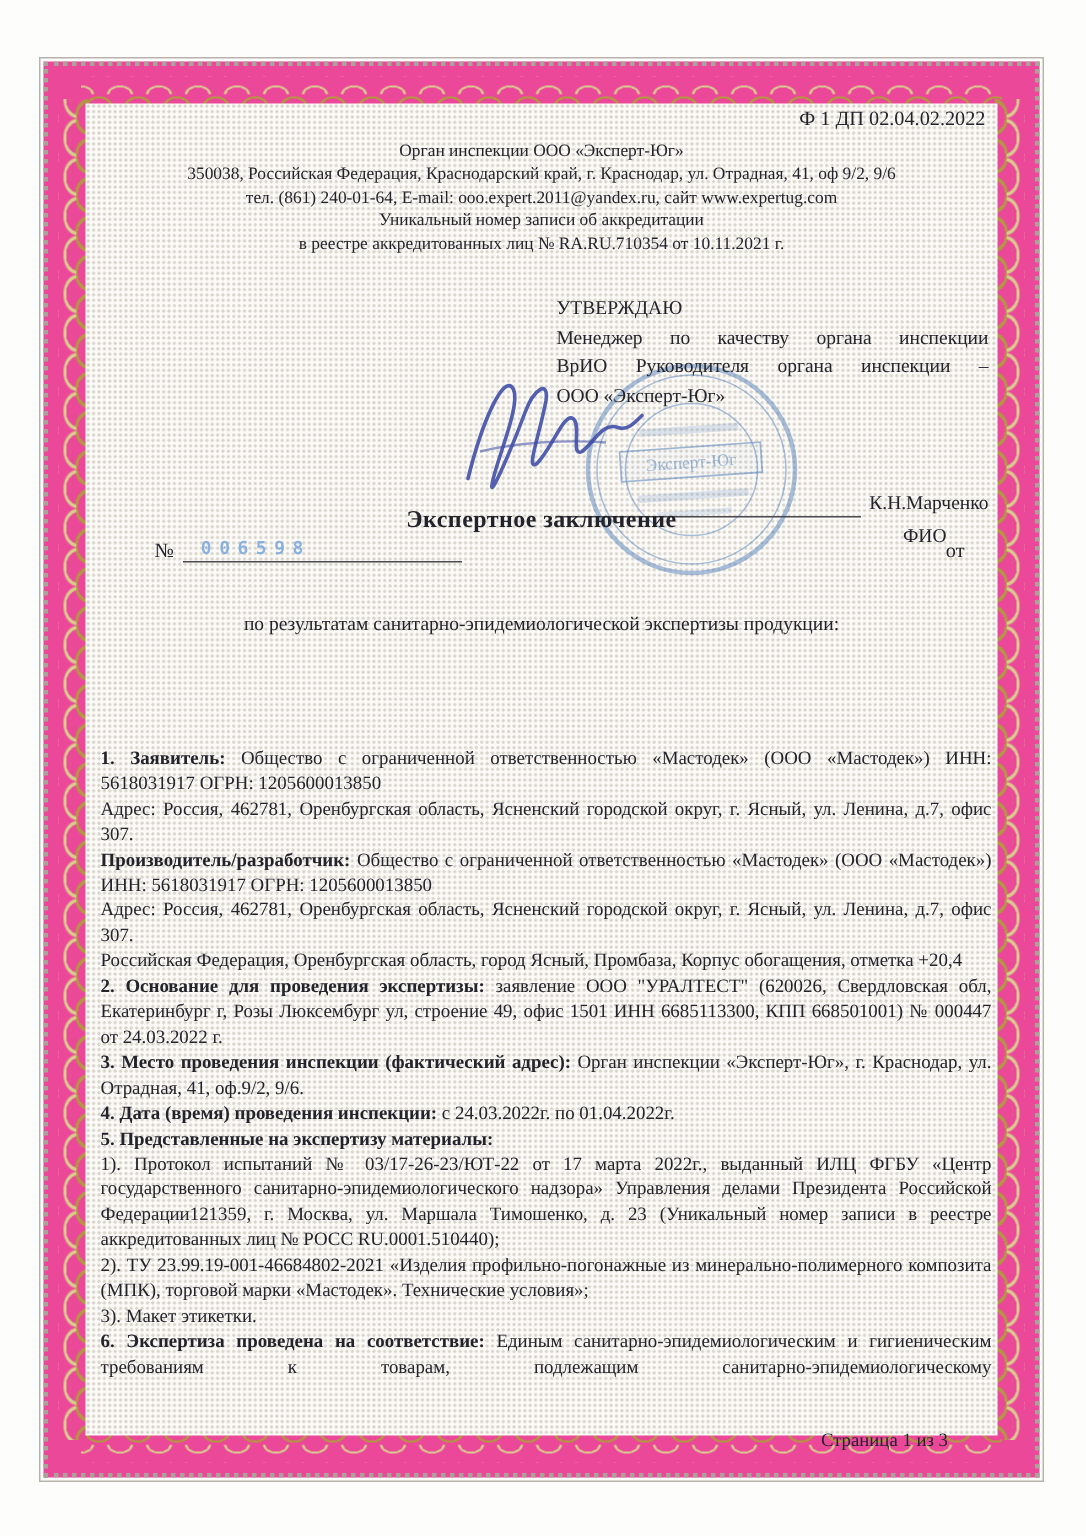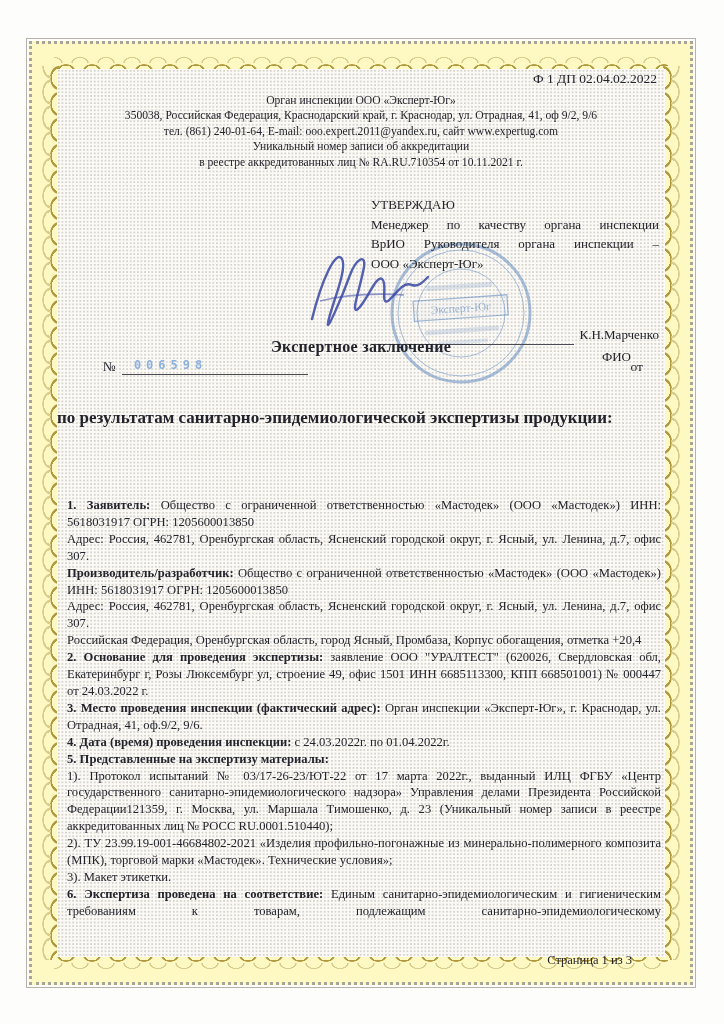--- a/index.html
+++ b/index.html
@@ -6,21 +6,21 @@
   .page {
     position:relative; width:724px; height:1024px; overflow:hidden;
     background:#fdfdfc;
     font-family:"Liberation Serif","DejaVu Serif",serif;
     color:#23232b;
   }
   
   .cert-frame {
     position:absolute; left:29px; top:41px; width:664px; height:944px;
     box-sizing:border-box;
-    background:#fef9c3;
+    background:#ec4899;
     border:3px dotted #a9a49a;
     outline:1px solid #b7b3ab; outline-offset:2px;
   }
   .wave { position:absolute; pointer-events:none; background-repeat:repeat-x; }
   .wave-top1 { left:22px; right:22px; top:15px; height:12px;
     background-image:radial-gradient(12px 9px at 12px 12px, rgba(0,0,0,0) 7.2px, #b1993f 7.2px, #b1993f 8.6px, rgba(0,0,0,0) 9.4px);
     background-size:26px 12px; }
   .wave-top2 { left:22px; right:22px; top:7px; height:12px;
     background-image:radial-gradient(13px 9px at 13px 12px, rgba(0,0,0,0) 7px, #d9cd8e 7px, #d9cd8e 8.4px, rgba(0,0,0,0) 9px);
     background-size:26px 12px; background-position:13px 0; }
@@ -69,22 +69,22 @@
   .num-label { margin-right:6px; }
   .u-line { border-bottom:1px solid #4a4a50; height:18px; box-sizing:border-box; }
   .num-line { width:186px; padding-left:12px; }
   .num-gap { flex:1; }
   .ot-label { margin:0 6px 0 0; }
   .date-line { width:192px; text-align:right; padding-right:6px; }
   .stamp-digits { font-family:"DejaVu Sans Mono",monospace; font-weight:bold;
     color:#85aede; letter-spacing:5px; font-size:12px; opacity:0.95; }
   .stamp-date { font-family:"DejaVu Sans Mono",monospace; font-weight:bold;
     color:#6d9bd4; letter-spacing:2px; font-size:12.5px; opacity:0.95; }
-  .sub-heading { position:absolute; top:339px; left:0; right:0; text-align:left;
-    font-size:17px; font-weight:bold; }
+  .sub-heading { position:absolute; top:339px; left:0; right:0; text-align:center;
+    font-size:13px; font-weight:normal; }
   .product { position:absolute; top:358px; left:10px; width:594px;
     font-size:13.2px; font-weight:bold; line-height:20.4px; text-align:justify;
     text-decoration:underline; text-underline-offset:3px; text-decoration-thickness:1px; }
   .body-text { position:absolute; top:428px; left:10px; width:594px;
     font-size:12.6px; line-height:16.9px; text-align:justify; }
   .body-text p { margin:0; }
   .body-text p.justify-last { text-align-last:justify; }
   .footer { position:absolute; bottom:14px; right:58px; font-size:12.5px; z-index:3; }
 </style>
 </head>

